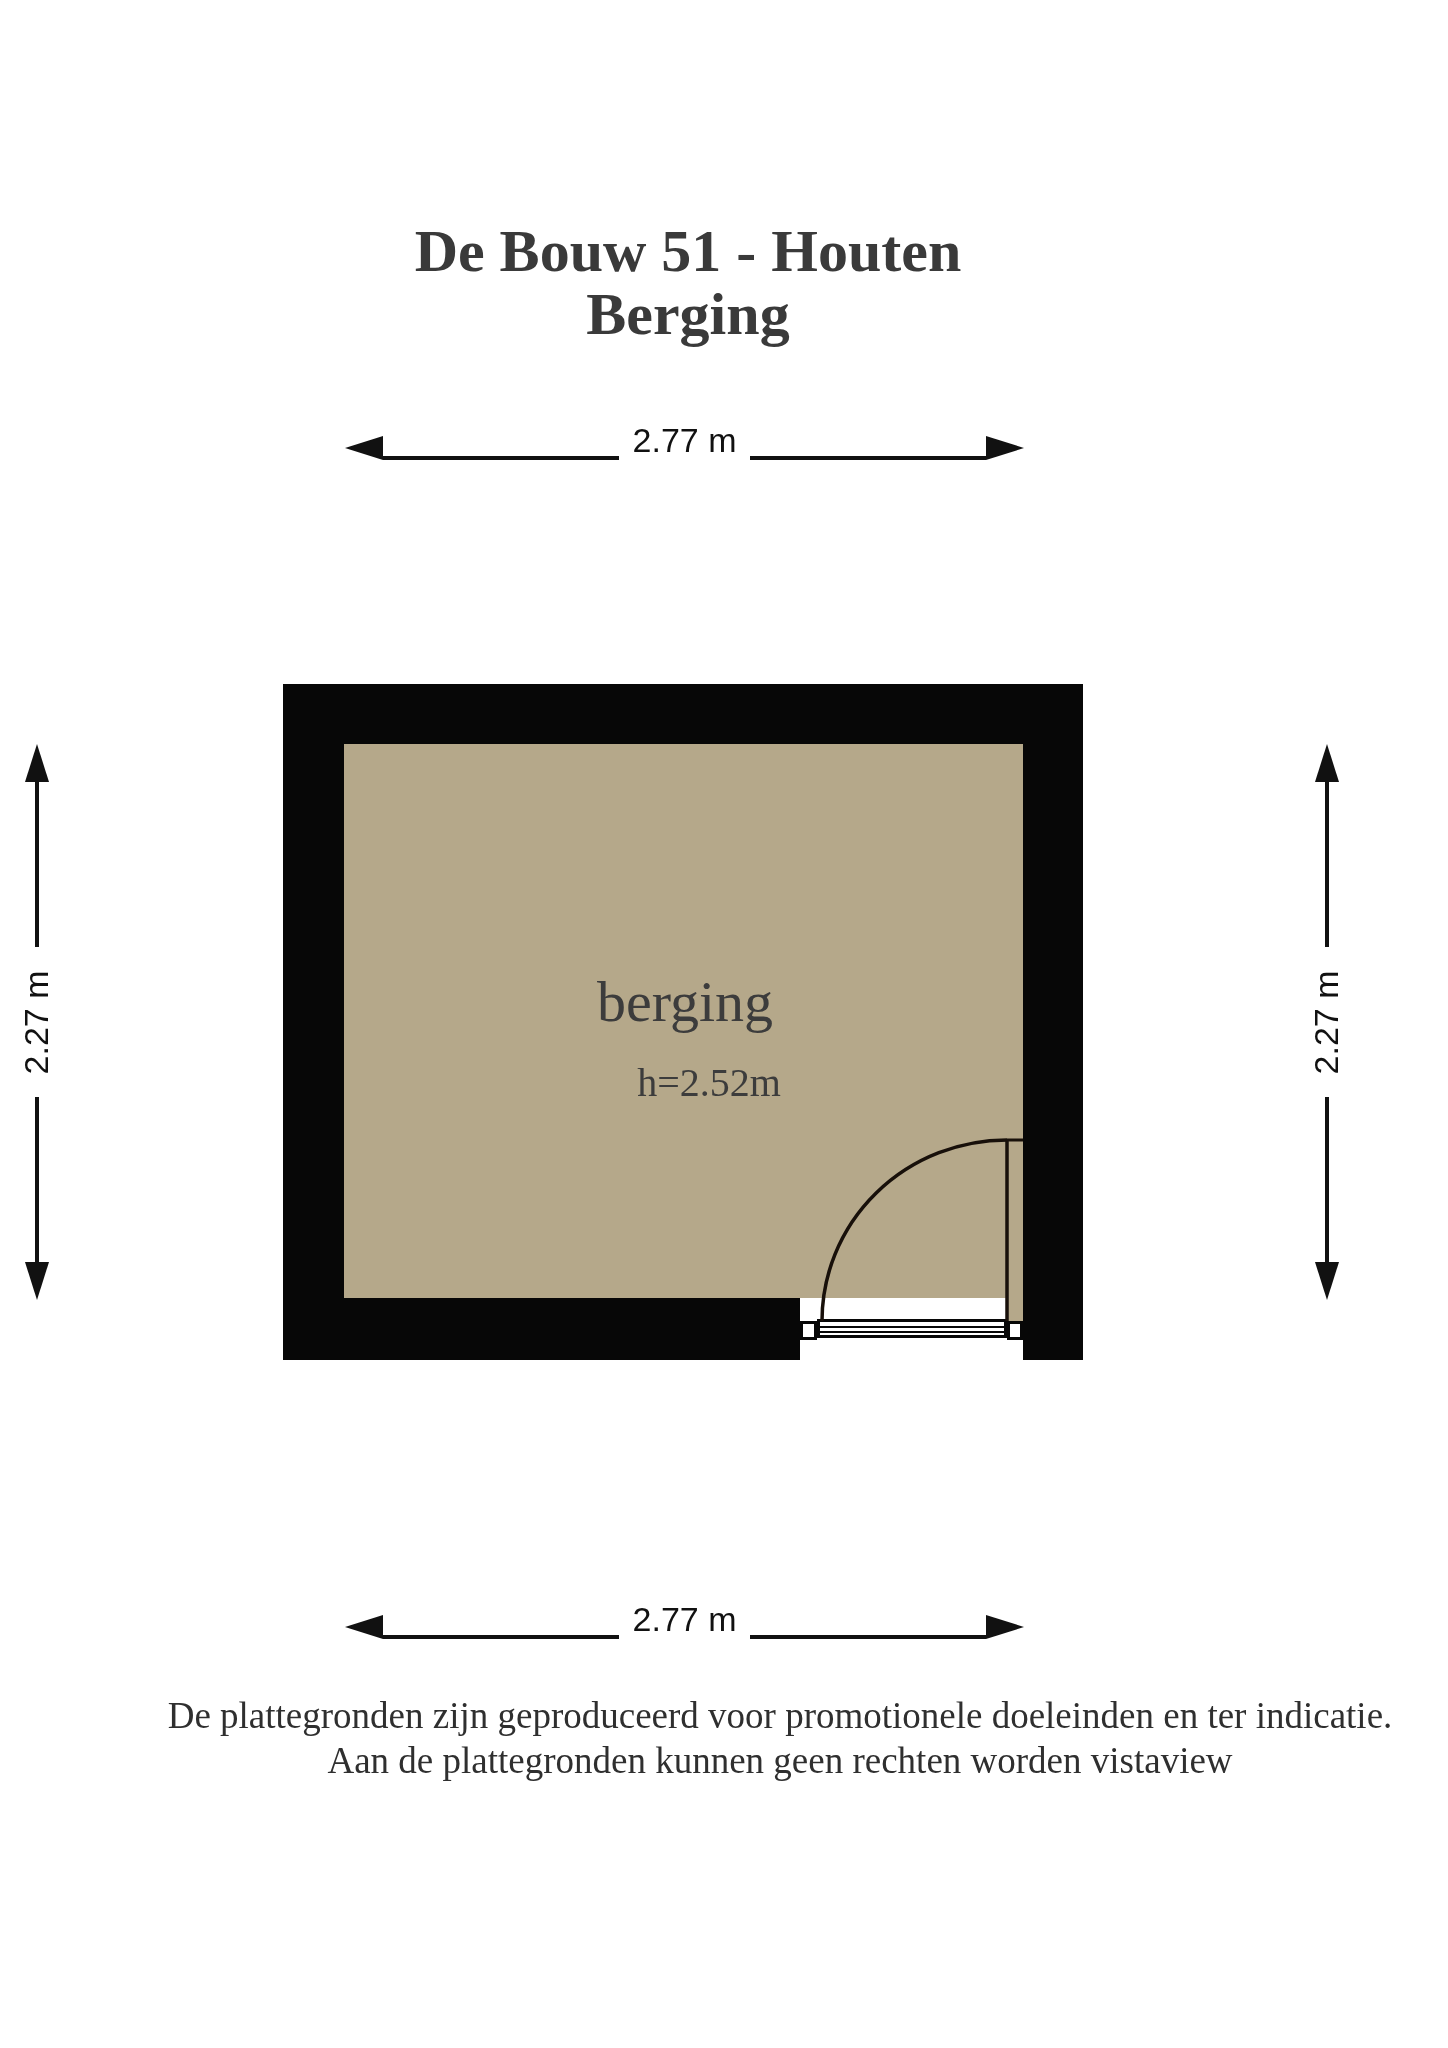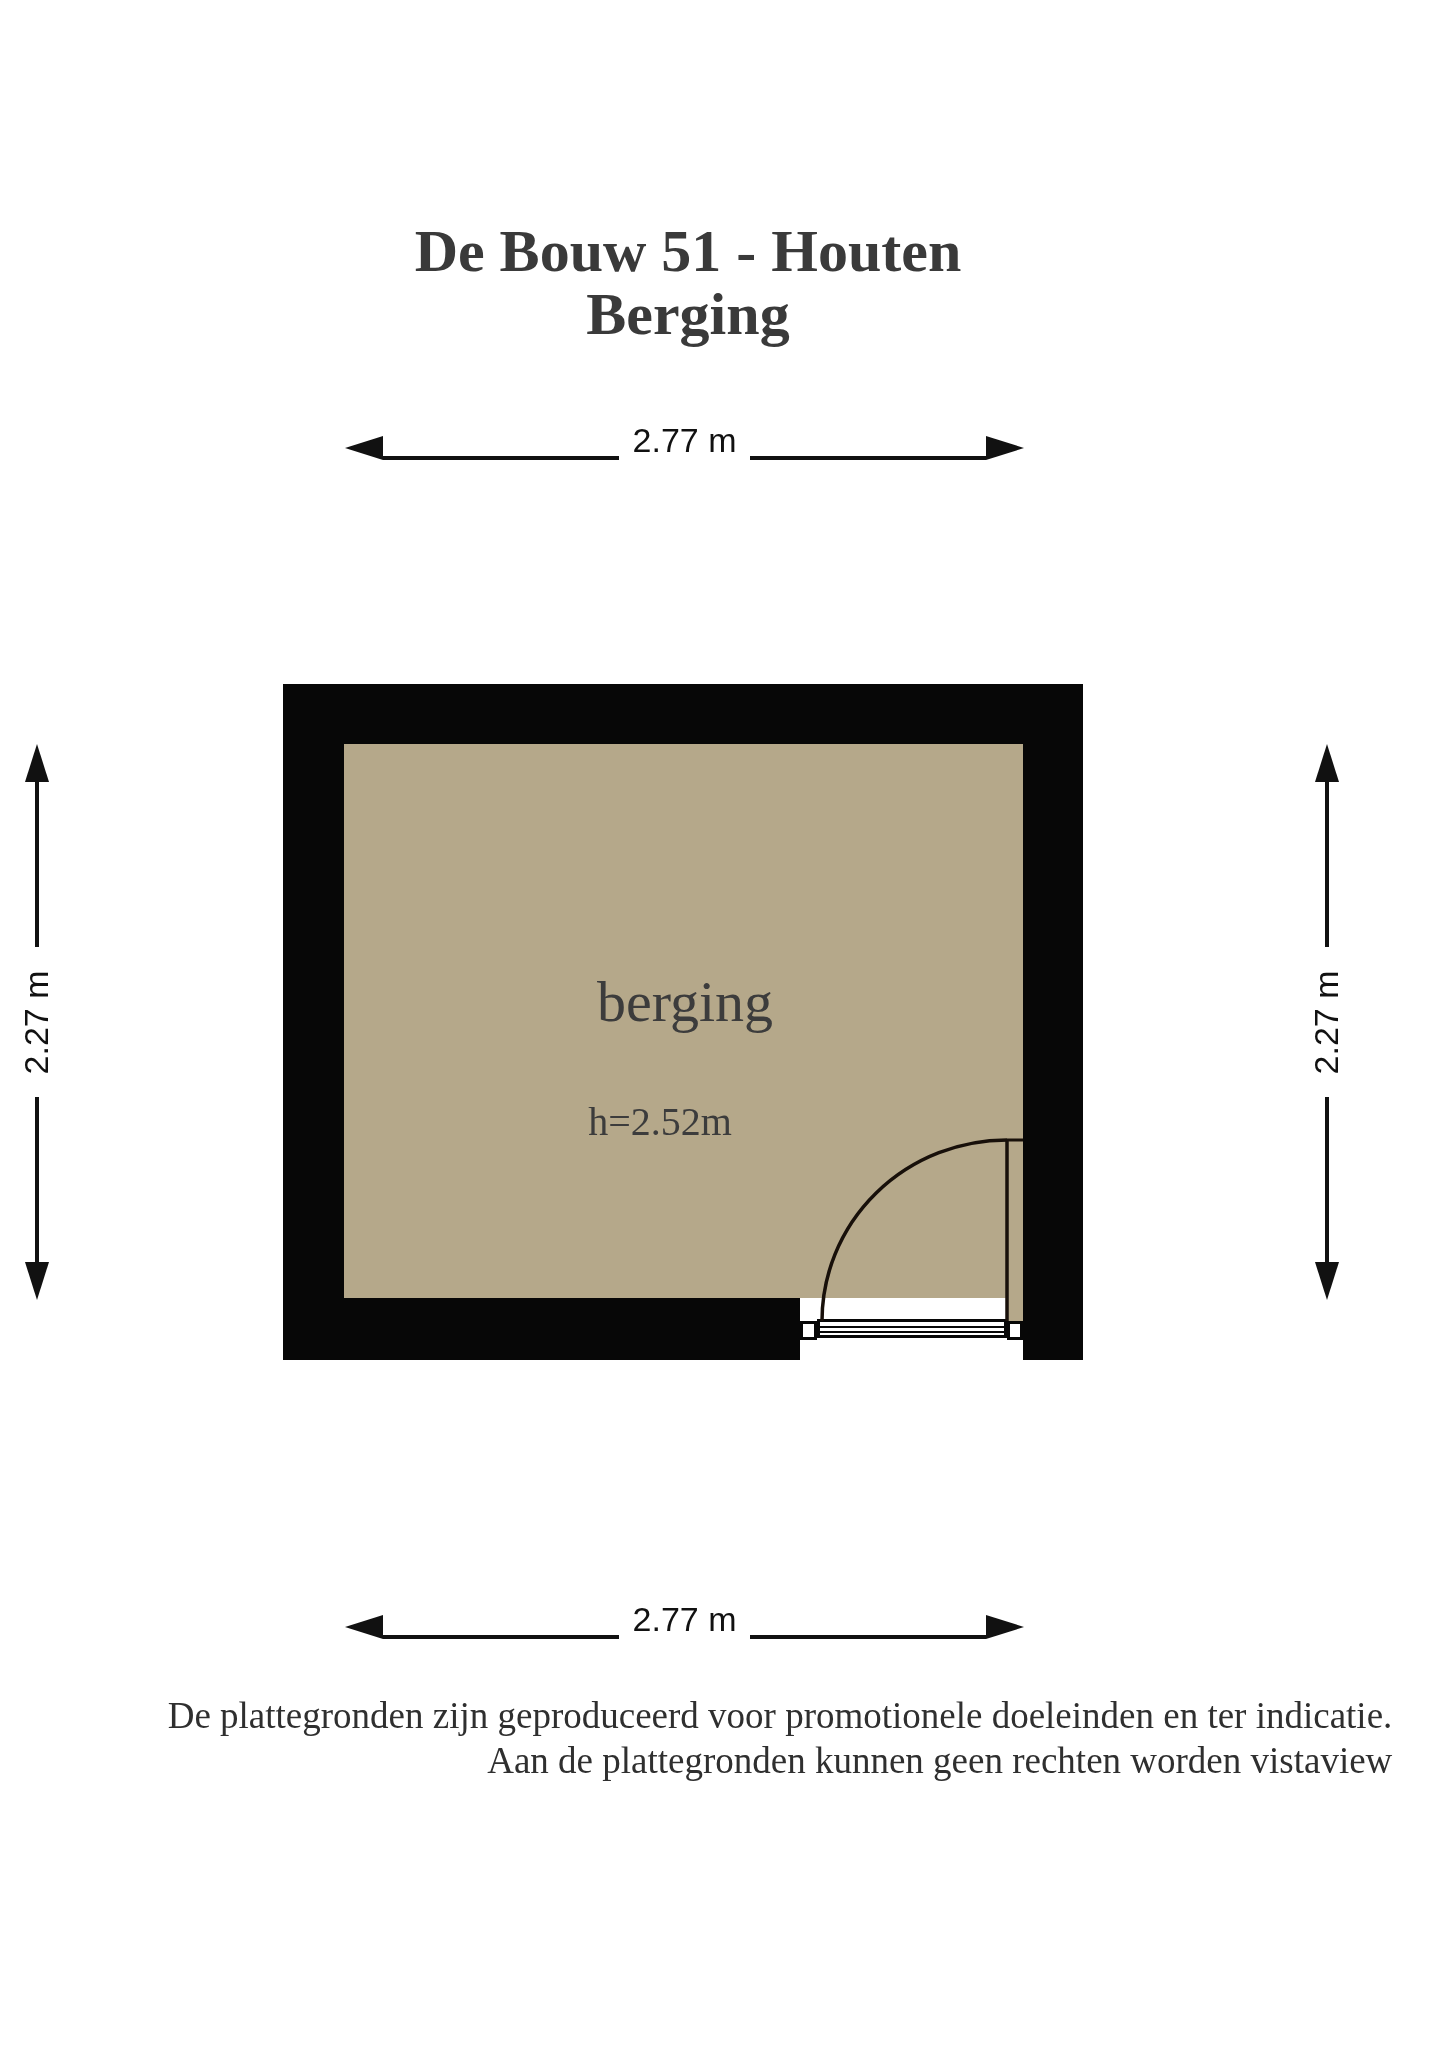--- a/index.html
+++ b/index.html
@@ -71,27 +71,27 @@
     border:3px solid var(--wall); box-sizing:border-box;}
   .jamb-left{left:800px; width:17px;}
   .jamb-right{left:1007px; width:16px;}
   .door-svg{position:absolute; left:780px; top:1120px; width:260px; height:220px;}
   
   .room-label{
     position:absolute; left:685px; top:973px; transform:translateX(-50%);
     font-size:58px; line-height:58px; color:var(--room-text); white-space:nowrap;
   }
   .room-height{
-    position:absolute; left:660px; top:1063px; transform:translateX(-50%);
-    font-size:40px; line-height:40px; color:var(--room-text); white-space:nowrap;margin-top:39px;
+    position:absolute; left:709px; top:1063px; transform:translateX(-50%);
+    font-size:40px; line-height:40px; color:var(--room-text); white-space:nowrap;
   }
   
   .footer{
     position:absolute; left:780px; top:1693px; transform:translateX(-50%);
-    text-align:right; font-size:37px; line-height:45px;
+    text-align:center; font-size:37px; line-height:45px;
     color:var(--footer-text); white-space:nowrap;
   }
 </style>
 </head>
 <body>
 
 <div class="page">
 
   <div class="title">
     <div>De Bouw 51 - Houten</div>

